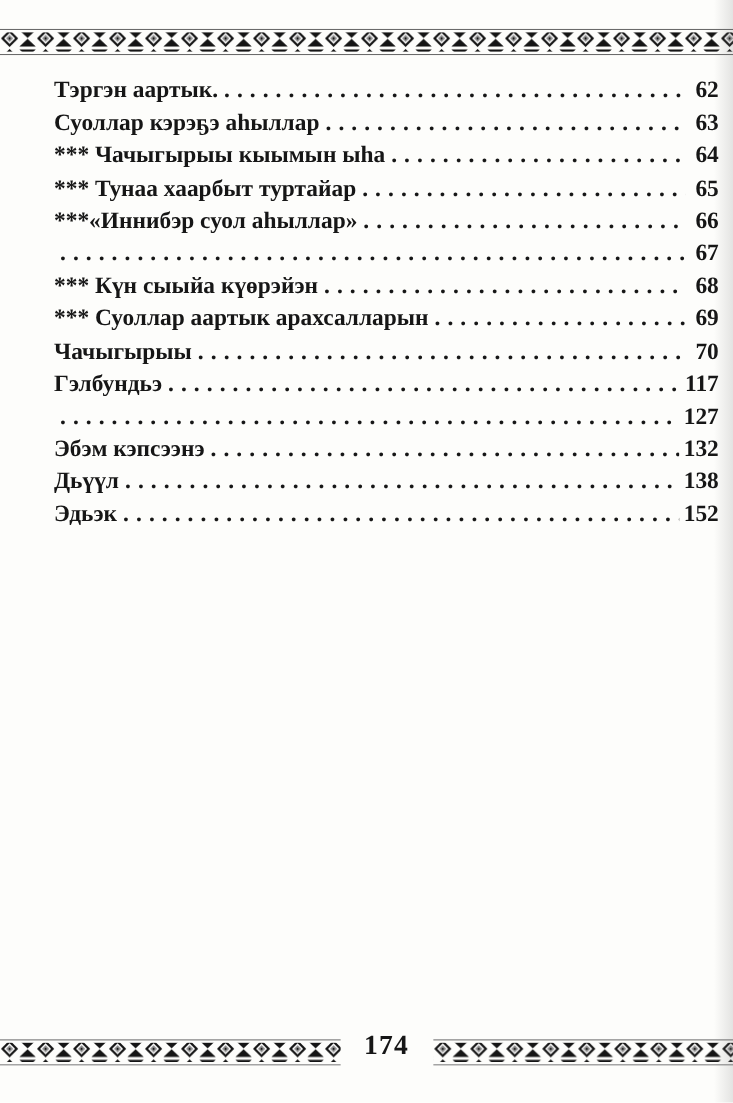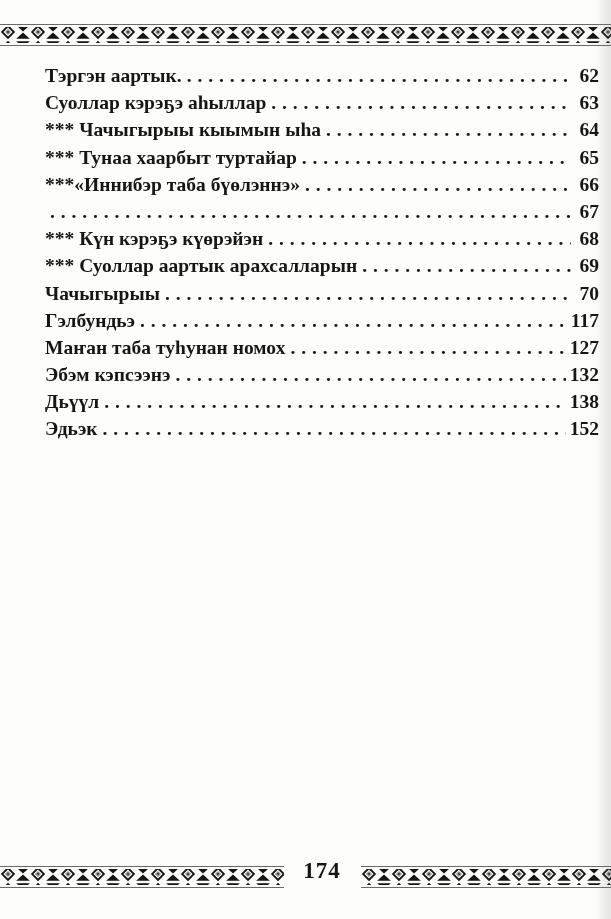--- a/index.html
+++ b/index.html
@@ -101,50 +101,49 @@
         <span class="toc-title">*** Чачыгырыы кыымын ыһа</span>
         <span class="toc-leader"></span>
         <span class="toc-page">64</span>
       </div>
     <div class="toc-row">
         <span class="toc-title">*** Тунаа хаарбыт туртайар</span>
         <span class="toc-leader"></span>
         <span class="toc-page">65</span>
       </div>
     <div class="toc-row">
-        <span class="toc-title">***«Иннибэр таба бүөлэннэ»</span>
+        <span class="toc-title">***«Иннибэр суол аһыллар»</span>
         <span class="toc-leader"></span>
         <span class="toc-page">66</span>
       </div>
     <div class="toc-row">
         <span class="toc-leader"></span>
         <span class="toc-page">67</span>
       </div>
     <div class="toc-row">
-        <span class="toc-title">*** Күн кэрэҕэ күөрэйэн</span>
+        <span class="toc-title">*** Күн сыыйа күөрэйэн</span>
         <span class="toc-leader"></span>
         <span class="toc-page">68</span>
       </div>
     <div class="toc-row">
         <span class="toc-title">*** Суоллар аартык арахсалларын</span>
         <span class="toc-leader"></span>
         <span class="toc-page">69</span>
       </div>
     <div class="toc-row">
         <span class="toc-title">Чачыгырыы</span>
         <span class="toc-leader"></span>
         <span class="toc-page">70</span>
       </div>
     <div class="toc-row">
         <span class="toc-title">Гэлбундьэ</span>
         <span class="toc-leader"></span>
         <span class="toc-page">117</span>
       </div>
     <div class="toc-row">
-        <span class="toc-title">Маҥан таба туһунан номох</span>
         <span class="toc-leader"></span>
         <span class="toc-page">127</span>
       </div>
     <div class="toc-row">
         <span class="toc-title">Эбэм кэпсээнэ</span>
         <span class="toc-leader"></span>
         <span class="toc-page">132</span>
       </div>
     <div class="toc-row">
         <span class="toc-title">Дьүүл</span>

